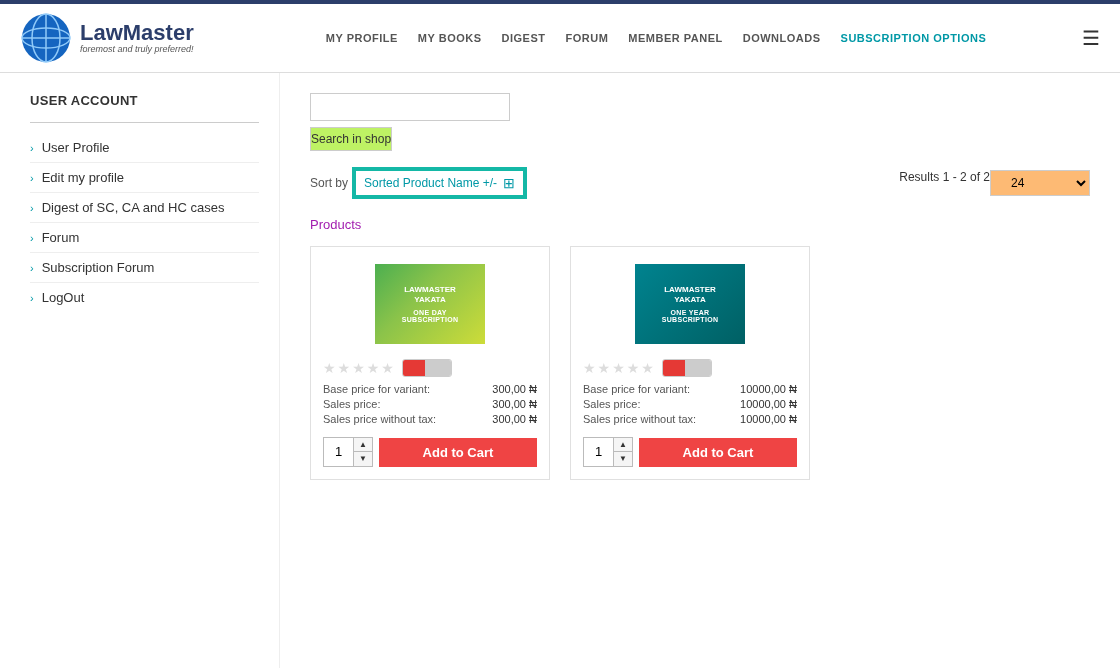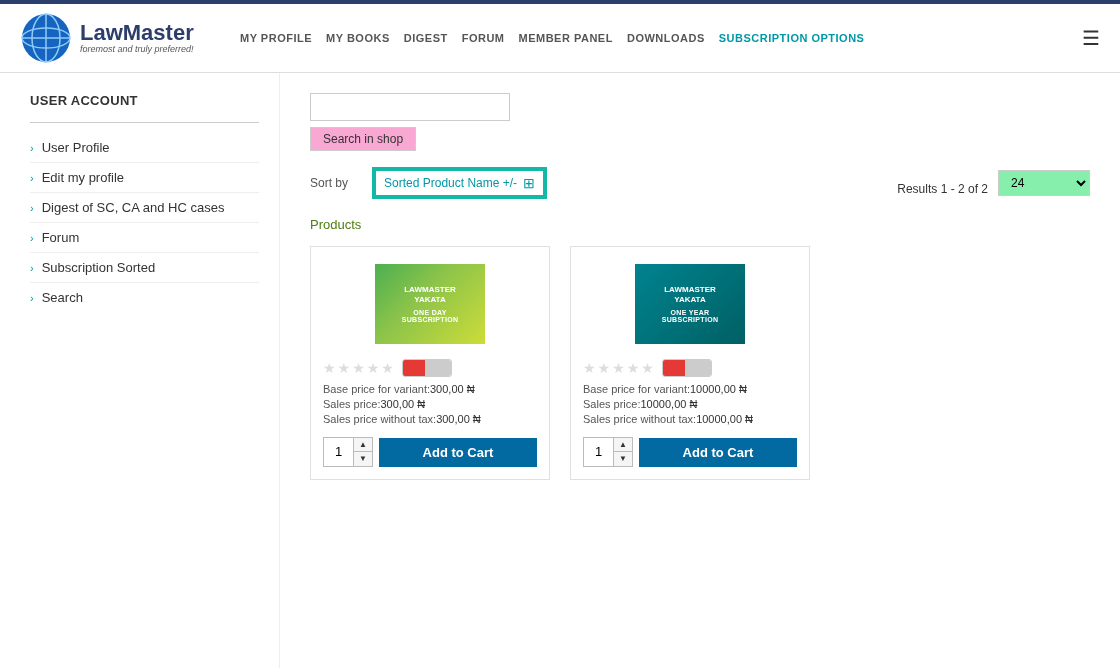--- a/index.html
+++ b/index.html
@@ -43,23 +43,23 @@
       line-height: 1;
     }
     .logo-tagline {
       font-size: 9px;
       color: #555;
       font-style: italic;
     }
     nav {
       display: flex;
       align-items: center;
-      gap: 14px;
+      gap: 20px;
       flex: 1;
-      justify-content: flex-start;
+      justify-content: center;
     }
     .nav-item {
       font-size: 11px;
       color: #555;
       text-decoration: none;
       letter-spacing: 0.5px;
       font-weight: 600;
       text-transform: uppercase;
       cursor: pointer;
     }
@@ -130,44 +130,44 @@
     .search-input {
       width: 200px;
       height: 28px;
       border: 1px solid #ccc;
       padding: 4px 8px;
       font-size: 13px;
       display: block;
       margin-bottom: 6px;
     }
     .search-button {
-      background: #f9a8d4;
+      background: #bef264;
       border: 1px solid #ccc;
-      padding: 4px 12px;
+      padding: 4px 0;
       font-size: 12px;
       cursor: pointer;
       color: #333;
     }
     .search-hint {
       font-size: 12px;
       color: #555;
       margin-top: 6px;
     }
 
     
     .sort-bar {
       display: flex;
       align-items: center;
       justify-content: space-between;
       margin-bottom: 18px;
     }
     .sort-left {
       display: flex;
       align-items: center;
-      gap: 24px;
+      gap: 4px;
     }
     .sort-label {
       font-size: 12px;
       color: #555;
     }
     .sort-select {
       border: 4px solid #14b8a6;
       color: #0098a6;
       font-size: 12px;
       padding: 4px 8px;
@@ -181,41 +181,41 @@
       color: #0098a6;
       font-size: 14px;
     }
     .results-info {
       font-size: 12px;
       color: #333;
     }
     .page-size-select {
       border: 1px solid #ccc;
       font-size: 12px;
-      padding: 4px 8px;
-      background: #86efac;
-      cursor: pointer;
-      width: 92px;
+      padding: 4px 16px;
+      background: #fdba74;
+      cursor: pointer;
+      width: 100px;
     }
     .sort-right {
       display: flex;
-      align-items: flex-end;
-      gap: 10px;
+      align-items: flex-start;
+      gap: 0;
     }
 
     
     .category-heading {
       font-size: 26px;
       font-weight: bold;
       color: #222;
       margin-bottom: 6px;
     }
     .products-label {
       font-size: 13px;
-      color: #4d7c0f;
+      color: #a21caf;
       margin-bottom: 14px;
     }
 
     
     .products-grid {
       display: flex;
       gap: 20px;
       flex-wrap: wrap;
     }
     .product-card {
@@ -313,21 +313,21 @@
       text-decoration: none;
     }
 
     
     .price-table {
       width: 100%;
       margin-bottom: 12px;
     }
     .price-row {
       display: flex;
-      justify-content: flex-start;
+      justify-content: space-between;
       font-size: 11px;
       color: #555;
       margin-bottom: 3px;
     }
     .price-value {
       color: #333;
       font-weight: 500;
     }
 
     
@@ -365,21 +365,21 @@
       display: flex;
       align-items: center;
       justify-content: center;
       color: #333;
       line-height: 1;
     }
     .qty-up {
       border-bottom: 1px solid #bbb;
     }
     .add-to-cart-btn {
-      background: #0369a1;
+      background: #ef4444;
       color: #fff;
       border: none;
       padding: 7px 16px;
       font-size: 13px;
       font-weight: 600;
       cursor: pointer;
       flex: 1;
       text-align: center;
     }
   </style>
@@ -431,25 +431,25 @@
     <div class="sidebar-item">
       <span class="sidebar-chevron">›</span>
       <span>Digest of SC, CA and HC cases</span>
     </div>
     <div class="sidebar-item">
       <span class="sidebar-chevron">›</span>
       <span>Forum</span>
     </div>
     <div class="sidebar-item">
       <span class="sidebar-chevron">›</span>
-      <span>Subscription Sorted</span>
+      <span>Subscription Forum</span>
     </div>
     <div class="sidebar-item">
       <span class="sidebar-chevron">›</span>
-      <span>Search</span>
+      <span>LogOut</span>
     </div>
   </div>
 
   <div class="main-content">
 
     <div class="search-area">
       <input type="text" class="search-input" placeholder="" style="">
       <button class="search-button">Search in shop</button>
     </div>
 

